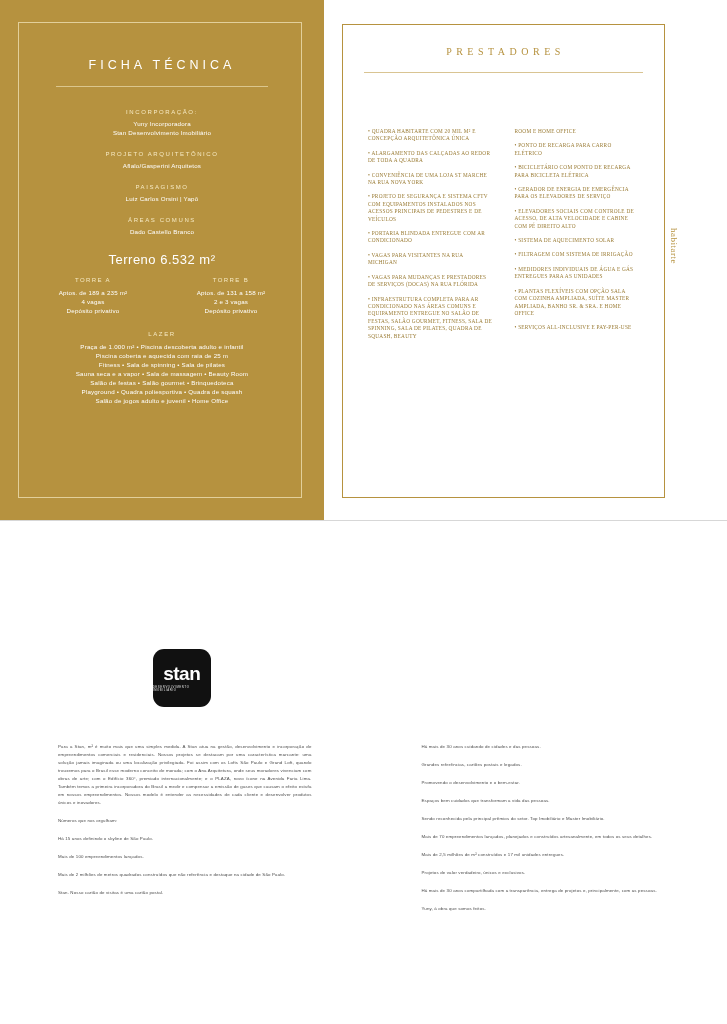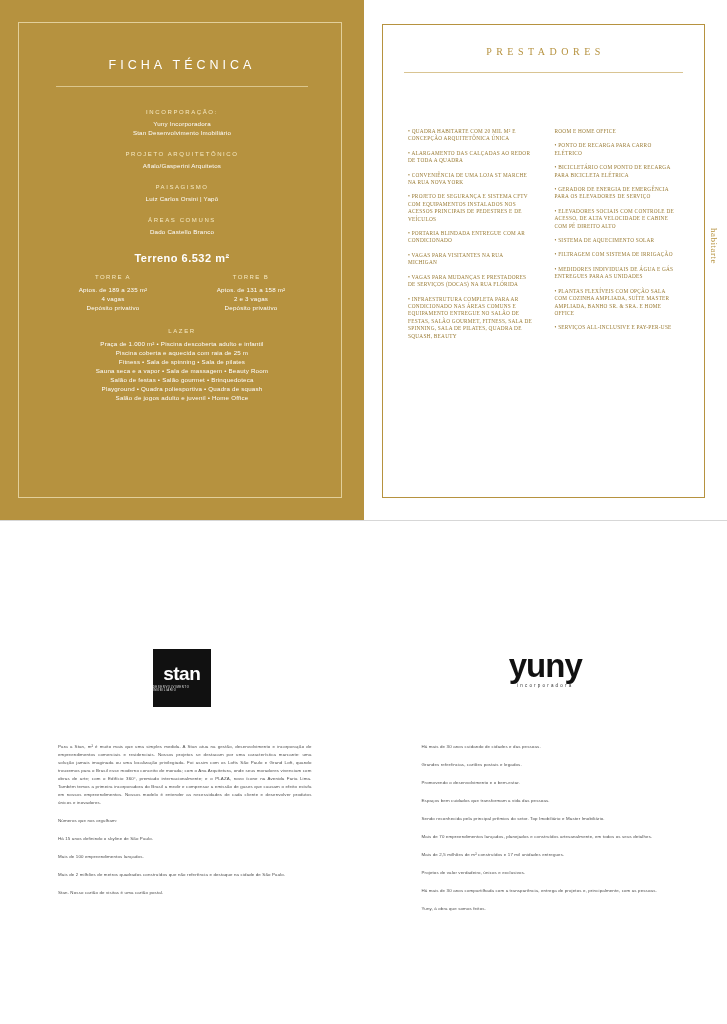--- a/index.html
+++ b/index.html
@@ -27,21 +27,21 @@
     left: 0;
     top: 0;
     width: 727px;
     height: 520px;
     display: flex;
   }
 
   
   .panel-gold {
     position: relative;
-    width: 364px;
+    width: 324px;
     height: 520px;
     background: #b6923f;
     box-sizing: border-box;
     padding: 14px;
   }
   .gold-inner-border {
     position: absolute;
     left: 18px;
     top: 22px;
     right: 22px;
@@ -77,22 +77,22 @@
     margin-bottom: 4px;
     text-transform: uppercase;
   }
   .blk-line {
     font-size: 6.2px;
     line-height: 9px;
     color: #ffffff;
     letter-spacing: .2px;
   }
   .terreno {
-    font-size: 11px;
-    font-weight: bold;
+    font-size: 13px;
+    font-weight: normal;
     color: #ffffff;
     letter-spacing: .5px;
     margin: 16px 0 10px 0;
   }
   .towers {
     display: flex;
     justify-content: center;
     gap: 42px;
     margin-bottom: 16px;
   }
@@ -216,20 +216,21 @@
   .stan-logo {
     width: 58px;
     height: 58px;
     background: #111111;
     color: #ffffff;
     display: flex;
     flex-direction: column;
     align-items: center;
     justify-content: center;
     line-height: 1;
+    border-radius: 11px;
   }
   .stan-word {
     font-size: 19px;
     font-weight: bold;
     letter-spacing: -.5px;
   }
   .stan-sub {
     font-size: 2.8px;
     letter-spacing: .6px;
     margin-top: 3px;
@@ -377,26 +378,20 @@
         <p>Para a Stan, m² é muito mais que uma simples medida. A Stan atua na gestão, desenvolvimento e incorporação de empreendimentos comerciais e residenciais. Nossos projetos se destacam por uma característica marcante: uma solução jamais imaginada ou uma localização privilegiada. Foi assim com os Lofts São Paulo e Grand Loft, quando trouxemos para o Brasil esse moderno conceito de morada; com o Ana Arquitetura, onde seus moradores vivenciam com obras de arte; com o Edifício 360°, premiado internacionalmente; e o PLAZA, novo ícone na Avenida Faria Lima. Também temos a primeira incorporadora do Brasil a medir e compensar a emissão de gases que causam o efeito estufa em nossos empreendimentos. Nossos modelo é entender as necessidades de cada cliente e desenvolver produtos únicos e inovadores.</p>
         <p>Números que nos orgulham:</p>
         <p>Há 15 anos definindo o skyline de São Paulo.</p>
         <p>Mais de 100 empreendimentos lançados.</p>
         <p>Mais de 2 milhões de metros quadrados construídos que não referência e destaque na cidade de São Paulo.</p>
         <p>Stan. Nosso cartão de visitas é uma cartão postal.</p>
       </div>
     </div>
 
     <div class="bp">
-      <div class="logo-wrap">
-        <div class="yuny-logo">
-          <div class="yuny-word">yuny</div>
-          <div class="yuny-sub">incorporadora</div>
-        </div>
-      </div>
       <div class="body-text">
         <p>Há mais de 30 anos cuidando de cidades e das pessoas.</p>
         <p>Grandes referências, cartões postais e legados.</p>
         <p>Promovendo o desenvolvimento e o bem-estar.</p>
         <p>Espaços bem cuidados que transformam a vida das pessoas.</p>
         <p>Sendo reconhecida pela principal prêmios do setor. Top Imobiliário e Master Imobiliário.</p>
         <p>Mais de 70 empreendimentos lançados, planejados e construídos artesanalmente, em todos os seus detalhes.</p>
         <p>Mais de 2,5 milhões de m² construídos e 17 mil unidades entregues.</p>
         <p>Projetos de valor verdadeiro, únicos e exclusivos.</p>
         <p>Há mais de 30 anos compartilhada com a transparência, entrega de projetos e, principalmente, com as pessoas.</p>

